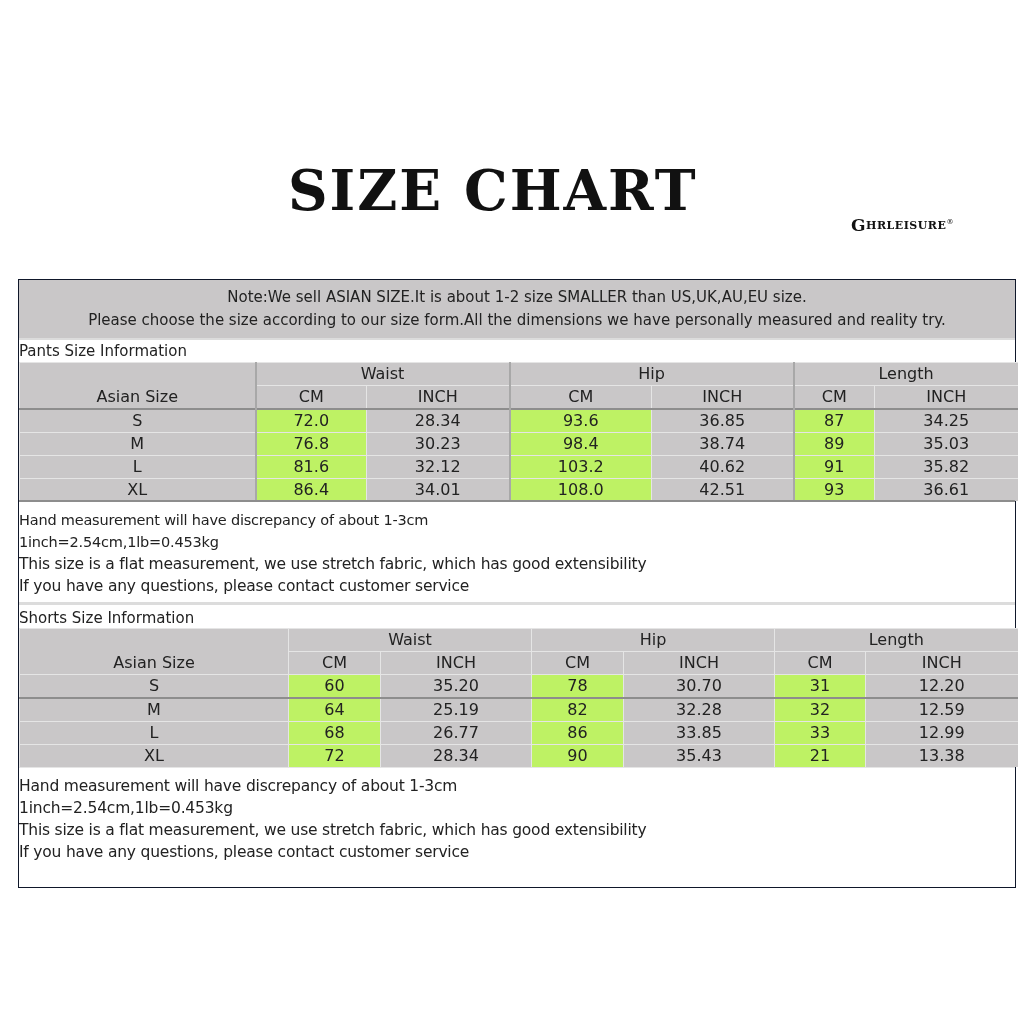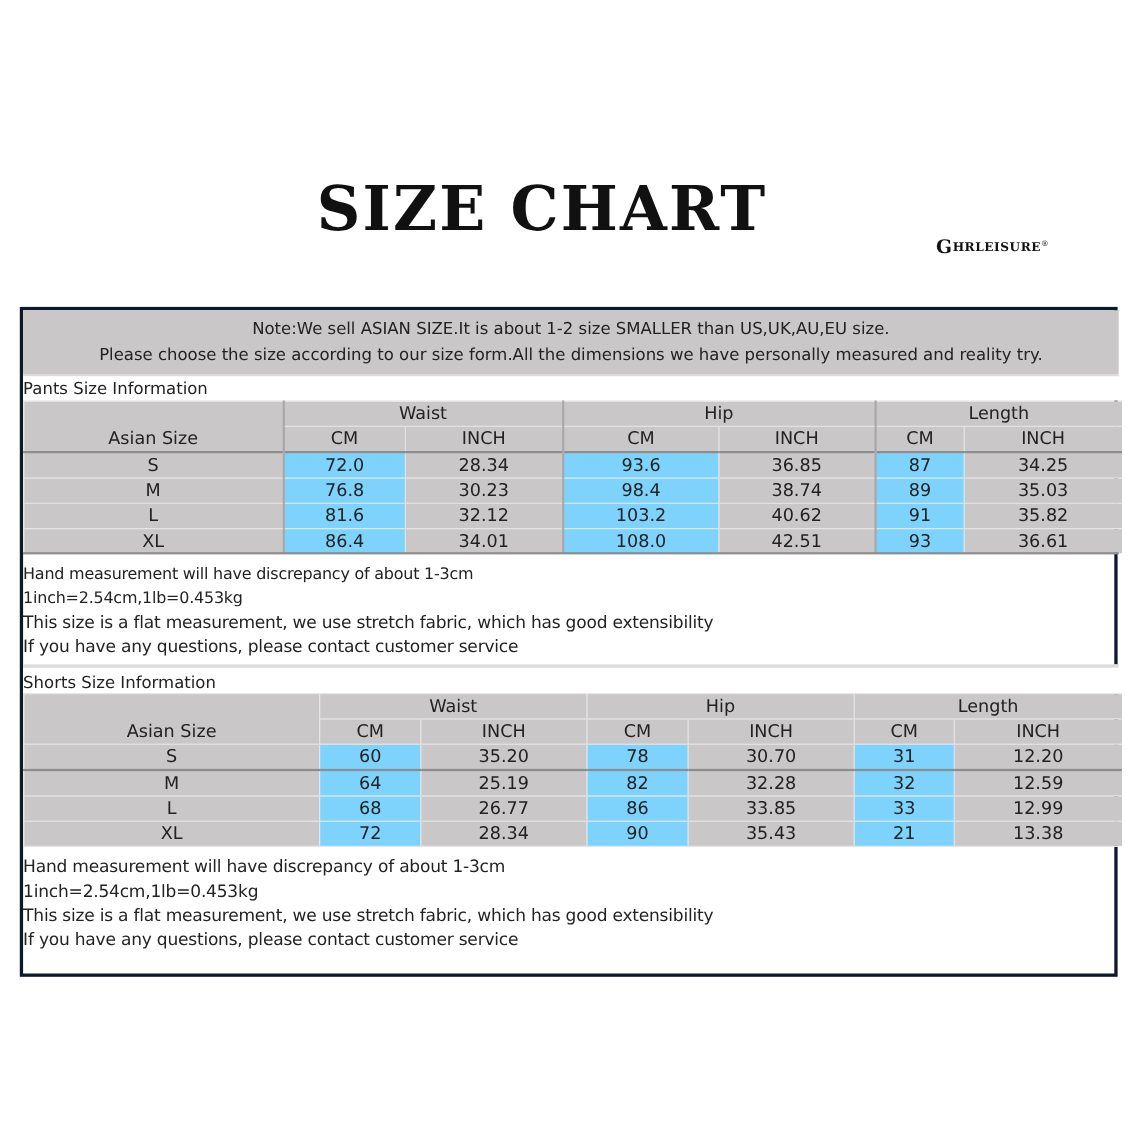--- a/index.html
+++ b/index.html
@@ -6,29 +6,29 @@
   body { width:1036px; height:1036px; position:relative; overflow:hidden;
          font-family:"DejaVu Sans", sans-serif; color:#222; }
   .title { position:absolute; left:288px; top:160px; font-family:"DejaVu Serif", serif;
            font-weight:bold; font-size:56px; letter-spacing:2px; color:#111; line-height:60px;
            transform:scaleX(0.98); transform-origin:left; }
   .brand { position:absolute; left:851px; top:215px; font-family:"DejaVu Serif", serif;
            font-weight:bold; font-size:11px; color:#111; letter-spacing:0.5px; }
   .brand .g { font-size:17px; vertical-align:-2px; }
   .brand sup { font-size:7px; font-weight:normal; }
   .frame { position:absolute; left:18px; top:279px; width:998px; height:609px;
-           border:3px solid #0f172a; box-sizing:border-box; background:#fff; }
+           border:1px solid #0f172a; box-sizing:border-box; background:#fff; }
   .note { position:absolute; left:0; top:0; width:996px; height:58px; background:#c9c7c8;
           text-align:center; font-size:15px; line-height:23px; padding-top:6px; box-sizing:border-box; }
   .section-title { position:absolute; left:0; width:996px; text-align:left; font-size:15px;
                    background:#fff; border-top:2px solid #dcdcdc; box-sizing:border-box; }
   table.sz { position:absolute; left:0; border-collapse:collapse; table-layout:fixed; font-size:16px; }
   table.sz td { text-align:center; padding:0; height:22px; line-height:22px;
                 border-left:1px solid #e5e5e5; border-top:1px solid #e5e5e5; background:#c9c7c8; white-space:nowrap; }
-  table.sz td.w { background:#7dd3fc;margin-top:45px; }
+  table.sz td.w { background:#bef264;margin-top:45px; }
   table.sz tr.sep td { border-top:2px solid #8d8d8d; }
   table.sz td.grp { border-left:2px solid #a8a8a8; }
   .remarks { position:absolute; left:0; width:996px; text-align:left; font-size:15.5px; line-height:22px;
              letter-spacing:-0.2px; border-top:2px solid #8d8d8d; box-sizing:border-box; }
   .remarks div:first-child, .remarks div:nth-child(2) { font-size:14.5px; }
 </style>
 </head>
 <body>
 
 <div class="title">SIZE CHART</div>

